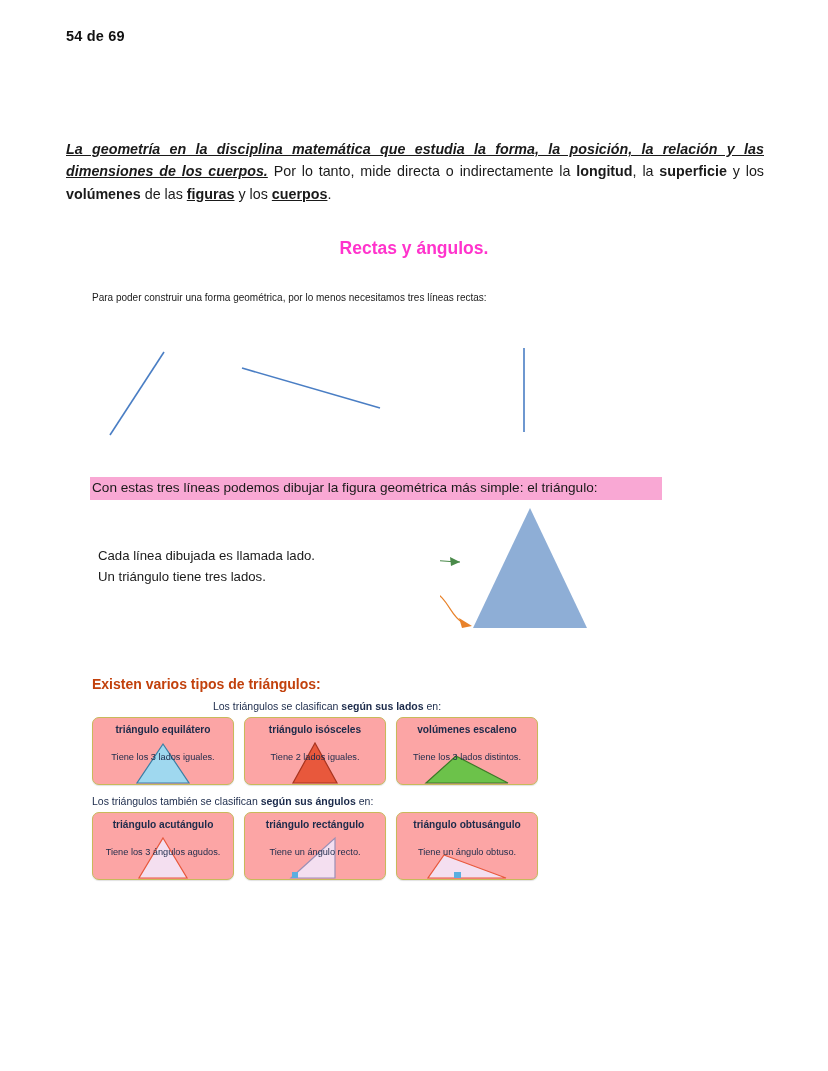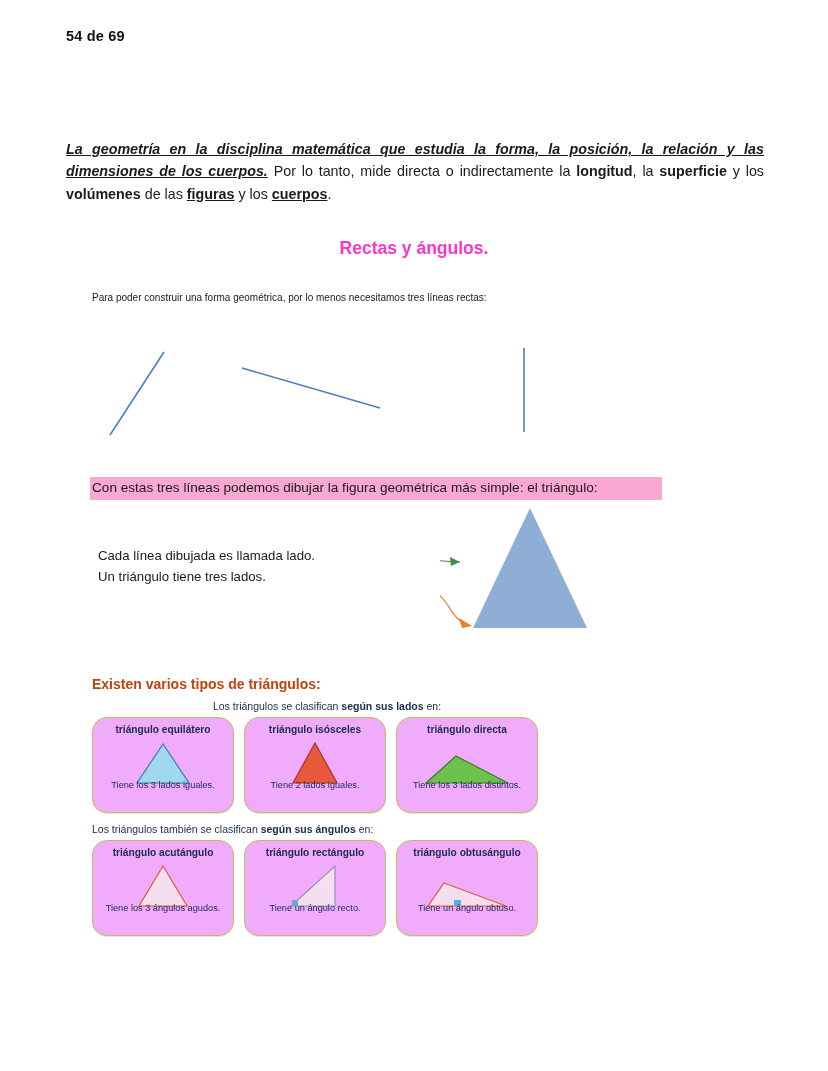--- a/index.html
+++ b/index.html
@@ -145,24 +145,24 @@
   .class-caption.first { text-align: center; padding-left: 10px; }
   .class-caption.second { text-align: left; margin-top: 10px; }
   .class-caption b { font-weight: bold; margin-top: 36px; }
 
   .card-row {
     display: flex;
     gap: 10px;
   }
   .tri-card {
     width: 142px;
-    height: 96px;
-    background: #f0abfc;
+    height: 68px;
+    background: #fca5a5;
     border: 1px solid #c8b95a;
-    border-radius: 15px;
+    border-radius: 7px;
     position: relative;
     box-sizing: border-box;
     box-shadow: 0 1px 1px rgba(0,0,0,0.12);
   }
   .tri-card .card-title {
     position: absolute;
     top: 6px; left: 0; right: 0;
     text-align: center;
     font-size: 10.2px;
     color: #1b2a4a;
@@ -248,21 +248,21 @@
         <div class="card-title">triángulo isósceles</div>
         <div class="card-shape">
           <svg width="52" height="46" viewBox="0 0 52 46">
             <polygon points="26,3 48,43 4,43" fill="#e8583c" stroke="#a8341f" stroke-width="1.2"></polygon>
           </svg>
         </div>
         <div class="card-foot">Tiene 2 lados iguales.</div>
       </div>
 
       <div class="tri-card">
-        <div class="card-title">triángulo directa</div>
+        <div class="card-title">volúmenes escaleno</div>
         <div class="card-shape">
           <svg width="90" height="46" viewBox="0 0 90 46">
             <polygon points="34,16 86,43 4,43" fill="#6cc24a" stroke="#3d7a27" stroke-width="1.2"></polygon>
           </svg>
         </div>
         <div class="card-foot">Tiene los 3 lados distintos.</div>
       </div>
 
     </div>
 

